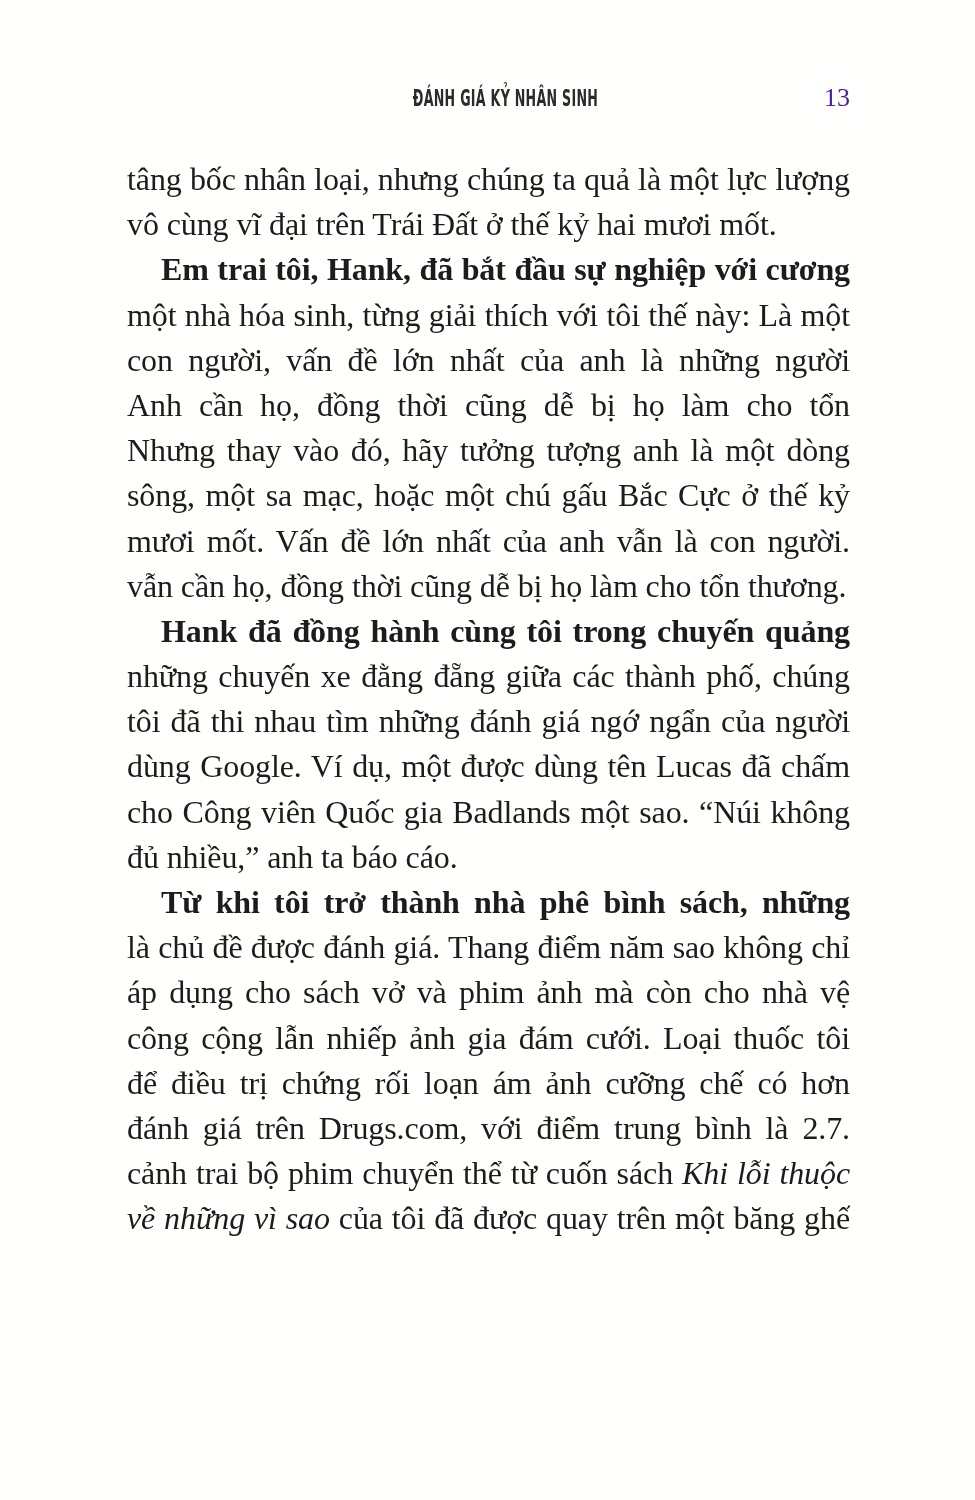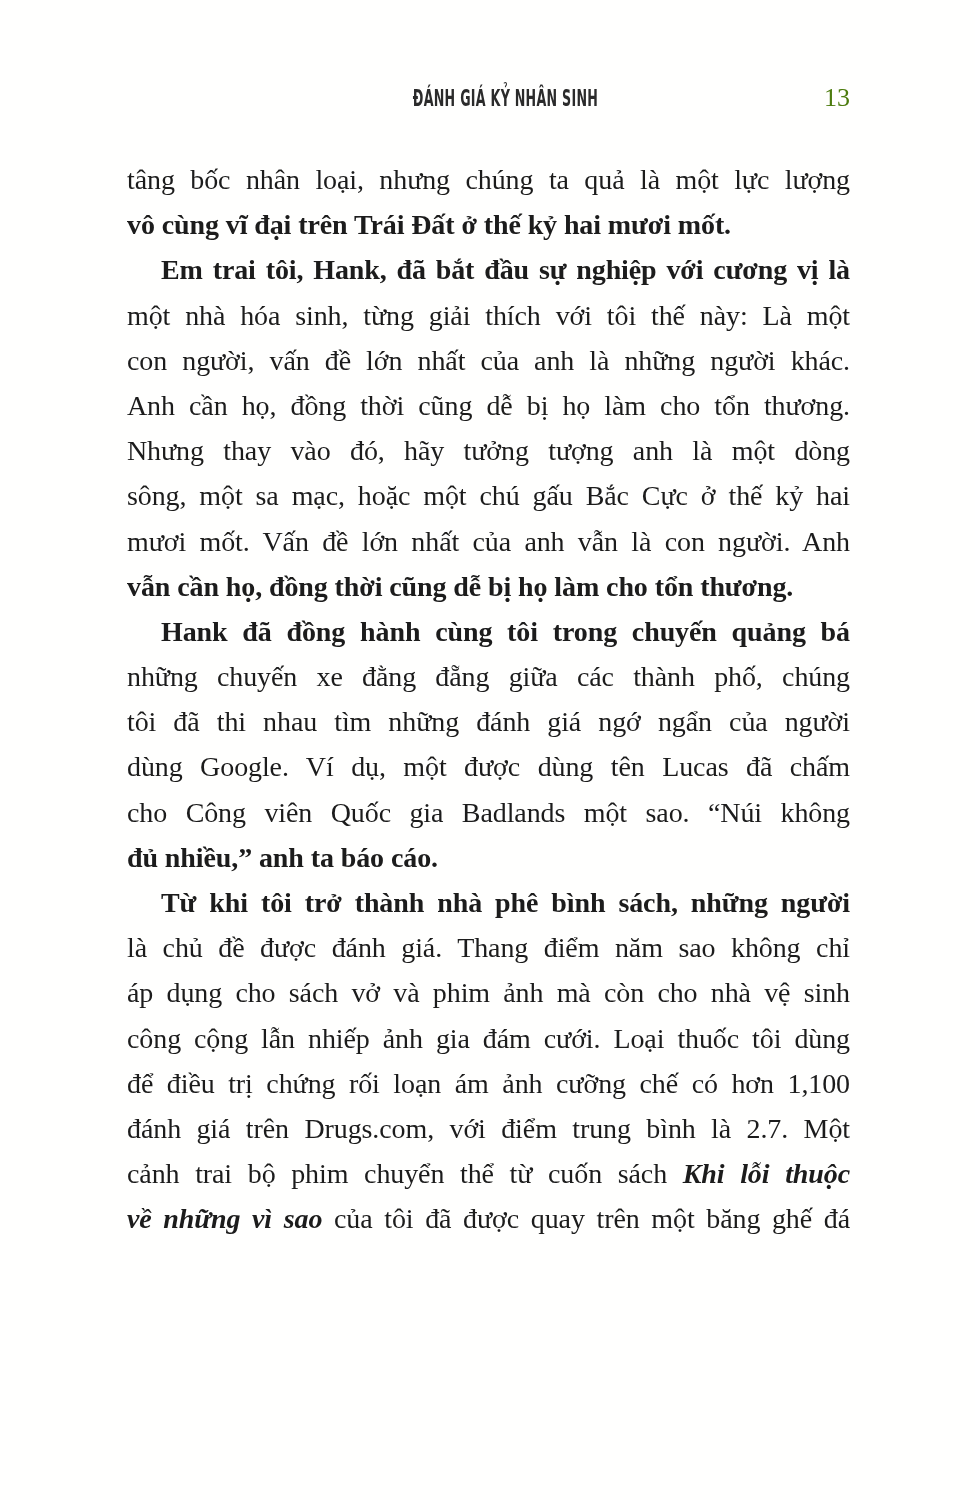--- a/index.html
+++ b/index.html
@@ -40,52 +40,50 @@
     letter-spacing: 0.5px;
     color: #2b2b2b;
     white-space: nowrap;
   }
   .page-number {
     position: absolute;
     right: 17px;
     top: 0;
     font-size: 26px;
     line-height: 28px;
-    color: #4d7c0f;
+    color: #4c1d95;
   }
   
   .body-text {
     position: absolute;
     left: 127px;
     top: 157px;
     width: 723px;
-    font-size: 28px;
+    font-size: 32px;
     letter-spacing: -0.1px;
     color: #1c1c1c;
   }
   .paragraph { margin: 0; }
   .line {
     height: 45.2px;
     line-height: 45.2px;
     text-align: justify;
     text-align-last: justify;
     white-space: normal;
     overflow: hidden;
   }
   .line.endline {
     text-align-last: left;
-    font-weight: bold;
   }
   .line.indent {
     text-indent: 34px;
     font-weight: bold;
   }
   .line em {
     font-style: italic;
-    font-weight: bold;
   }
 </style>
 </head>
 <body>
 
 <div class="page">
   <header class="running-head">
     <span class="title-wrap">
       <span class="running-title">ĐÁNH GIÁ KỶ NHÂN SINH</span>
     </span>

